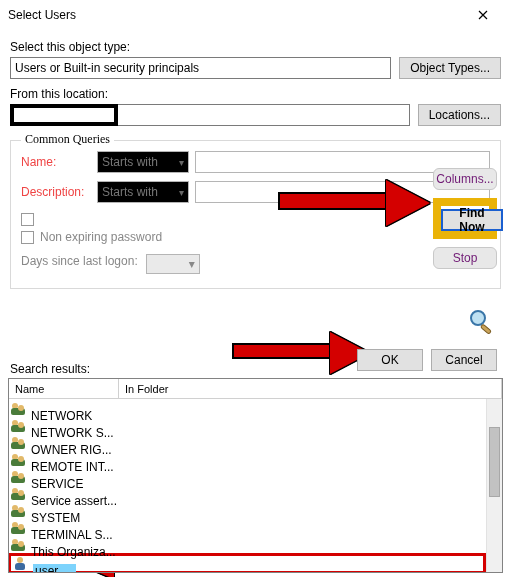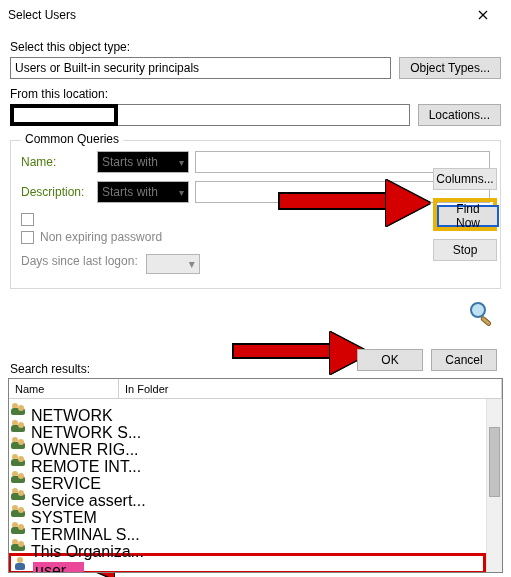--- a/index.html
+++ b/index.html
@@ -43,43 +43,44 @@
     border: 1px solid #adadad;
     background: #e1e1e1;
     height: 22px;
     min-width: 80px;
     padding: 0 10px;
     font: inherit;
     text-align: center;
     display: inline-flex; align-items:center; justify-content:center;
     cursor: default;
   }
-  .btn.disabled { color:#000000; background:#e8e8e8; border-color:#c8c8c8;}
+  .btn.disabled { color:#701a75; background:#e8e8e8; border-color:#c8c8c8;border-radius:6px;}
   .black-box {
     width: 108px; height: 22px;
     border: 4px solid #000; background:#fff;
   }
   .fieldset {
     border: 1px solid #d9d9d9;
     margin-top: 14px;
     padding: 10px 10px 14px 10px;
     position: relative;
   }
   .fieldset-legend {
     position: absolute; top: -9px; left: 10px;
     background: #fff; padding: 0 4px;
     font-size: 12px;
+    font-family: Liberation Serif, serif;
   }
   .q-grid {
     display: grid;
     grid-template-columns: 70px 92px 1fr;
     row-gap: 8px; column-gap: 6px;
     align-items: center;
   }
-  .q-label { color: #4d7c0f; }
+  .q-label { color: #ef4444; }
   .select {
     border:1px solid #b5b5b5; background:#000000; height:22px;
     display:flex; align-items:center; justify-content:space-between;
     padding:0 4px; color:#777; font:inherit;
   }
   .select .chev { font-size:10px; color:#666; }
   .q-input {
     border:1px solid #b5b5b5; height:22px; background:#fff; padding:0 4px;
     font:inherit;
   }
@@ -90,21 +91,21 @@
   .chk { width:13px;height:13px;border:1px solid #999;background:#fff; }
   .days-row { display:flex; gap:8px; margin-top:10px; color:#888;}
   .mini-select { border:1px solid #b5b5b5; background:#eaeaea; width:54px; height:20px;
     display:flex;align-items:center;justify-content:flex-end;padding:0 4px;}
   .right-col {
     position:absolute; right:14px; top:168px; width:64px;
     display:flex; flex-direction:column; gap:8px; align-items:stretch;
   }
   .right-col .btn { min-width:64px; width:64px; padding:0 4px;}
   .findnow-wrap {
-    border:4px solid #eab308; padding:0; display:inline-block;
+    border:8px solid #eab308; padding:0; display:inline-block;font-weight:bold;
   }
   .findnow-wrap .btn {
     width:62px; min-width:62px; height:22px;
     border:2px solid #1a5fd0; background:#e1e1e1;
   }
   .mag {
     margin-top:30px; align-self:flex-end;
     width:32px;height:28px; position:relative;
   }
   .mag svg { width:32px; height:28px; }
@@ -162,27 +163,27 @@
     width:16px;height:14px;position:relative;flex:0 0 16px;
   }
   .user-icon::before{
     content:"";position:absolute;left:4px;top:0;width:6px;height:6px;
     border-radius:50%;background:#e2b96a;
   }
   .user-icon::after{
     content:"";position:absolute;left:2px;top:6px;width:10px;height:7px;
     background:#3b6aa0;border-radius:3px 3px 2px 2px;
   }
-  .rrow .txt { font-size:16px;margin-top:14px; }
+  .rrow .txt { font-size:12px;margin-top:14px; }
   .rrow.sel {
     border:3px solid #d40000; height:21px;
     margin-left:-1px;
   }
   .rrow.sel .txt {
-    background:#ec4899; padding:0 18px 0 2px;
+    background:#7dd3fc; padding:0 18px 0 2px;
   }
   
   .arrow {
     position:absolute; pointer-events:none;
   }
   .arrow .shaft {
     position:absolute; background:#d40000;
     border-top:2px solid #000; border-bottom:2px solid #000;
   }
   .arrow .head {

